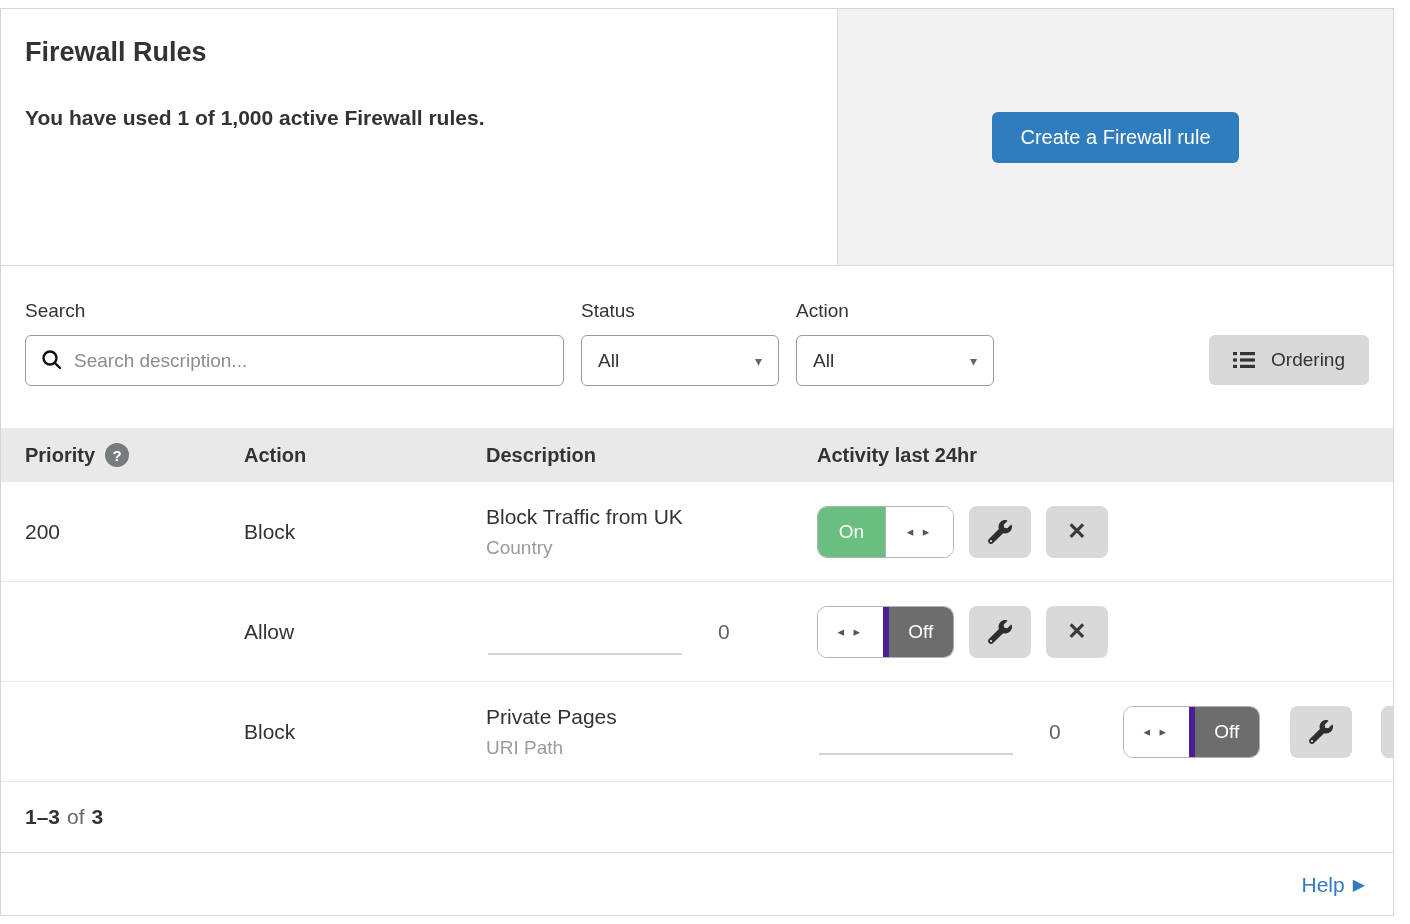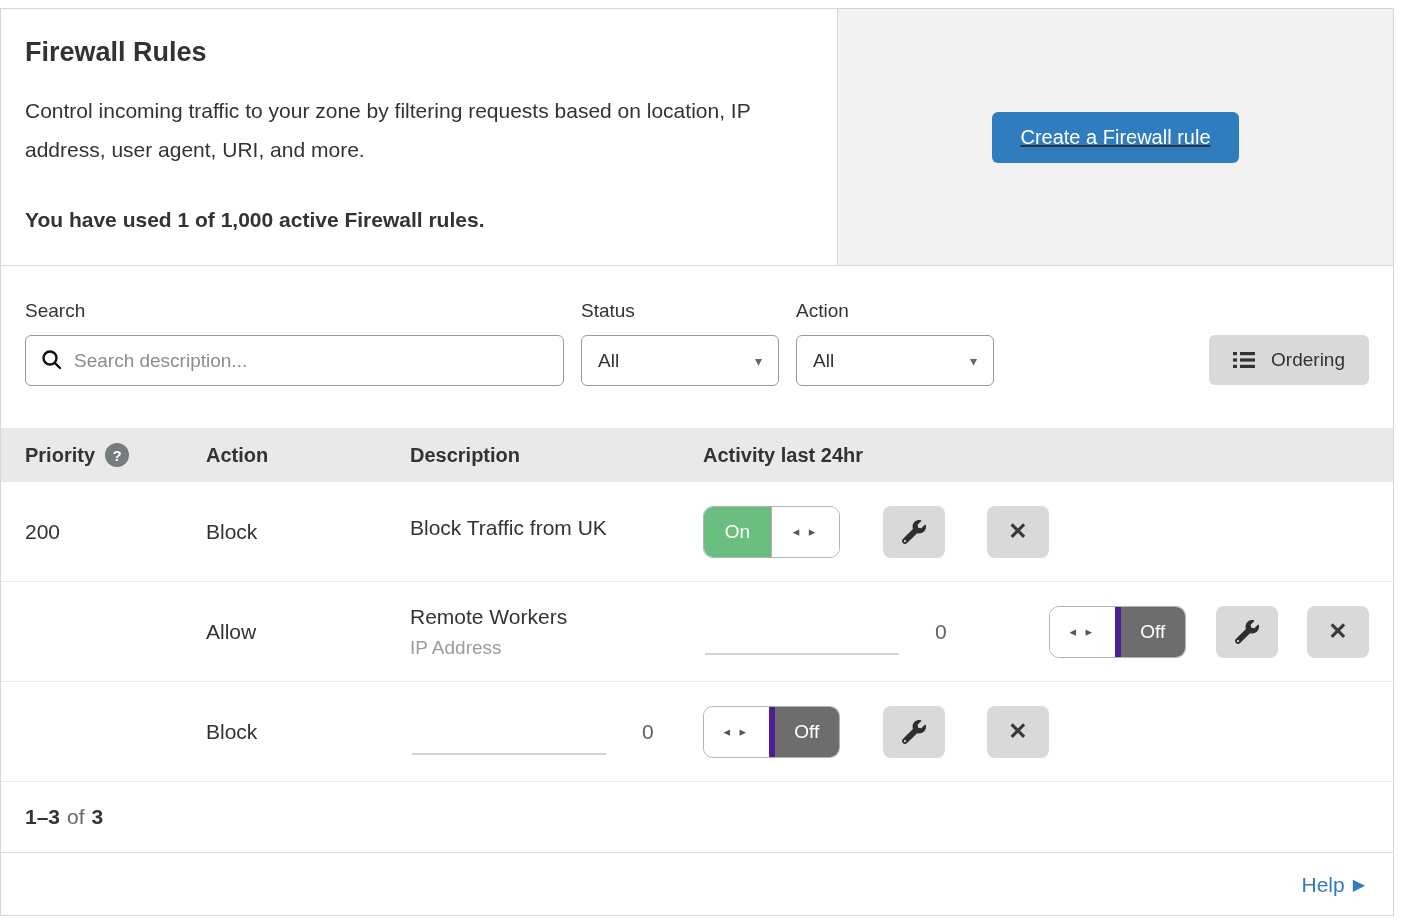--- a/index.html
+++ b/index.html
@@ -3,21 +3,21 @@
 <meta charset="utf-8">
 <style>
   * { margin:0; padding:0; box-sizing:border-box; }
   html,body { width:1410px; height:924px; background:#fff; font-family:"Liberation Sans", sans-serif; color:#333; }
   .card { position:absolute; left:0; top:8px; width:1394px; height:908px; background:#fff;
           border:1px solid #d6d6d6; border-radius:0; overflow:hidden; }
 
   
   .header-row { display:flex; border-bottom:1px solid #d9d9d9; height:257px; }
   .header-left { width:837px; padding:28px 40px 0 24px; background:#fff; border-right:1px solid #d9d9d9; }
-  .header-right { flex:1; background:#f2f2f2; display:flex; align-items:center; justify-content:center;text-decoration:underline; }
+  .header-right { flex:1; background:#f2f2f2; display:flex; align-items:center; justify-content:center; }
   .page-title { font-size:27px; font-weight:bold; color:#333; margin-bottom:24px; }
   .page-desc { font-size:21px; line-height:1.85; color:#333; max-width:770px; }
   .usage-note { font-size:21px; font-weight:bold; margin-top:38px; color:#333; }
   .create-btn { background:#2f7cbf; color:#fff; border:none; border-radius:6px;
                 font-family:inherit; font-size:20px; padding:14px 28px; cursor:pointer; }
 
   
   .filter-bar { display:flex; align-items:flex-end; padding:0 24px; height:162px; background:#fff; }
   .filter { display:flex; flex-direction:column; margin-bottom:42px; }
   .filter label { font-size:19px; color:#333; margin-bottom:13px; }
@@ -28,21 +28,21 @@
   .search-input::placeholder { color:#8c8c8c; }
   .select { width:198px; height:51px; border:1px solid #9a9a9a; border-radius:6px; background:#fff;
             display:flex; align-items:center; justify-content:space-between; padding:0 16px; cursor:pointer; }
   .select .sel-value { font-size:19px; color:#333; }
   .select .arrow { font-size:14px; color:#666; } .gap17 { width:17px; }
   .spacer { flex:1; }
   .ordering-btn { display:flex; align-items:center; gap:16px; background:#d9d9d9; border:none; border-radius:6px;
                   height:50px; padding:0 24px; margin-bottom:43px; font-family:inherit; font-size:19px; color:#333; cursor:pointer; }
 
   
-  .grid-row { display:grid; grid-template-columns:181px 204px 293px 1fr 320px; align-items:center; padding:0 24px; }
+  .grid-row { display:grid; grid-template-columns:181px 204px 293px 1fr 320px; align-items:center; padding:0 24px;gap:38px; }
   .thead { background:#e9e9e9; height:54px; font-weight:bold; font-size:20px; color:#333; }
   .th-priority { display:flex; align-items:center; gap:10px; }
   .help-badge { width:24px; height:24px; border-radius:50%; background:#767b7e; color:#fff; font-size:15px;
                 font-weight:bold; display:flex; align-items:center; justify-content:center; }
   .trow { height:100px; border-bottom:1px solid #e8e8e8; background:#fff; }
   .cell-priority { font-size:21px; color:#333; }
   .cell-action { font-size:21px; color:#333; }
   .desc-title { font-size:21px; color:#333; margin-bottom:8px; }
   .desc-sub { font-size:19px; color:#9b9b9b; }
   .activity-cell { display:flex; align-items:center; }
@@ -71,21 +71,20 @@
   .help-arrow { font-size:16px; }
 </style>
 </head>
 <body>
 
 <div class="card">
 
   <div class="header-row">
     <div class="header-left">
       <div class="page-title">Firewall Rules</div>
-      <div class="page-desc">Control incoming traffic to your zone by filtering requests based on location, IP address, user agent, URI, and more.</div>
       <div class="usage-note">You have used 1 of 1,000 active Firewall rules.</div>
     </div>
     <div class="header-right">
       <button class="create-btn">Create a Firewall rule</button>
     </div>
   </div>
 
   <div class="filter-bar">
     <div class="filter">
       <label>Search</label>
@@ -136,44 +135,41 @@
     <div>Description</div>
     <div>Activity last 24hr</div>
     <div></div>
   </div>
 
   <div class="grid-row trow">
     <div class="cell-priority">200</div>
     <div class="cell-action">Block</div>
     <div>
       <div class="desc-title">Block Traffic from UK</div>
+      <div class="desc-sub">Country</div>
     </div>
     <div class="controls">
       <div class="toggle">
         <span class="seg seg-on">On</span>
         <span class="seg seg-handle">◂ ▸</span>
       </div>
       <button class="icon-btn">
         <svg width="24" height="24" viewBox="0 0 512 512">
           <path fill="#2e2e2e" d="M507.73 109.1c-2.24-9.03-13.54-12.09-20.12-5.51l-74.36 74.36-67.88-11.31-11.31-67.88 74.36-74.36c6.62-6.62 3.43-17.9-5.66-20.16-47.38-11.74-99.55.91-136.58 37.93-39.64 39.64-50.55 97.1-34.05 147.2L18.74 402.76c-24.99 24.99-24.99 65.51 0 90.5 24.99 24.99 65.51 24.99 90.5 0l213.21-213.21c50.12 16.71 107.47 5.68 147.37-34.22 37.07-37.07 49.7-89.32 37.91-136.73zM64 472c-13.25 0-24-10.75-24-24 0-13.26 10.75-24 24-24s24 10.74 24 24c0 13.25-10.75 24-24 24z"></path>
         </svg>
       </button>
       <button class="icon-btn">
         <span class="x-glyph">✕</span>
       </button>
     </div>
   </div>
 
   <div class="grid-row trow">
     <div class="cell-priority"></div>
     <div class="cell-action">Allow</div>
-    <div>
-      <div class="desc-title">Remote Workers</div>
-      <div class="desc-sub">IP Address</div>
-    </div>
     <div class="activity-cell">
       <svg class="spark" viewBox="0 0 200 62">
         <polyline points="2,53 196,53" fill="none" stroke="#c4c4c4" stroke-width="1.6"></polyline>
       </svg>
       <span class="count">0</span>
     </div>
     <div class="controls">
       <div class="toggle">
         <span class="seg seg-handle">◂ ▸</span>
         <span class="seg seg-off">Off</span>
@@ -185,20 +181,24 @@
       </button>
       <button class="icon-btn">
         <span class="x-glyph">✕</span>
       </button>
     </div>
   </div>
 
   <div class="grid-row trow">
     <div class="cell-priority"></div>
     <div class="cell-action">Block</div>
+    <div>
+      <div class="desc-title">Private Pages</div>
+      <div class="desc-sub">URI Path</div>
+    </div>
     <div class="activity-cell">
       <svg class="spark" viewBox="0 0 200 62">
         <polyline points="2,53 196,53" fill="none" stroke="#c4c4c4" stroke-width="1.6"></polyline>
       </svg>
       <span class="count">0</span>
     </div>
     <div class="controls">
       <div class="toggle">
         <span class="seg seg-handle">◂ ▸</span>
         <span class="seg seg-off">Off</span>

